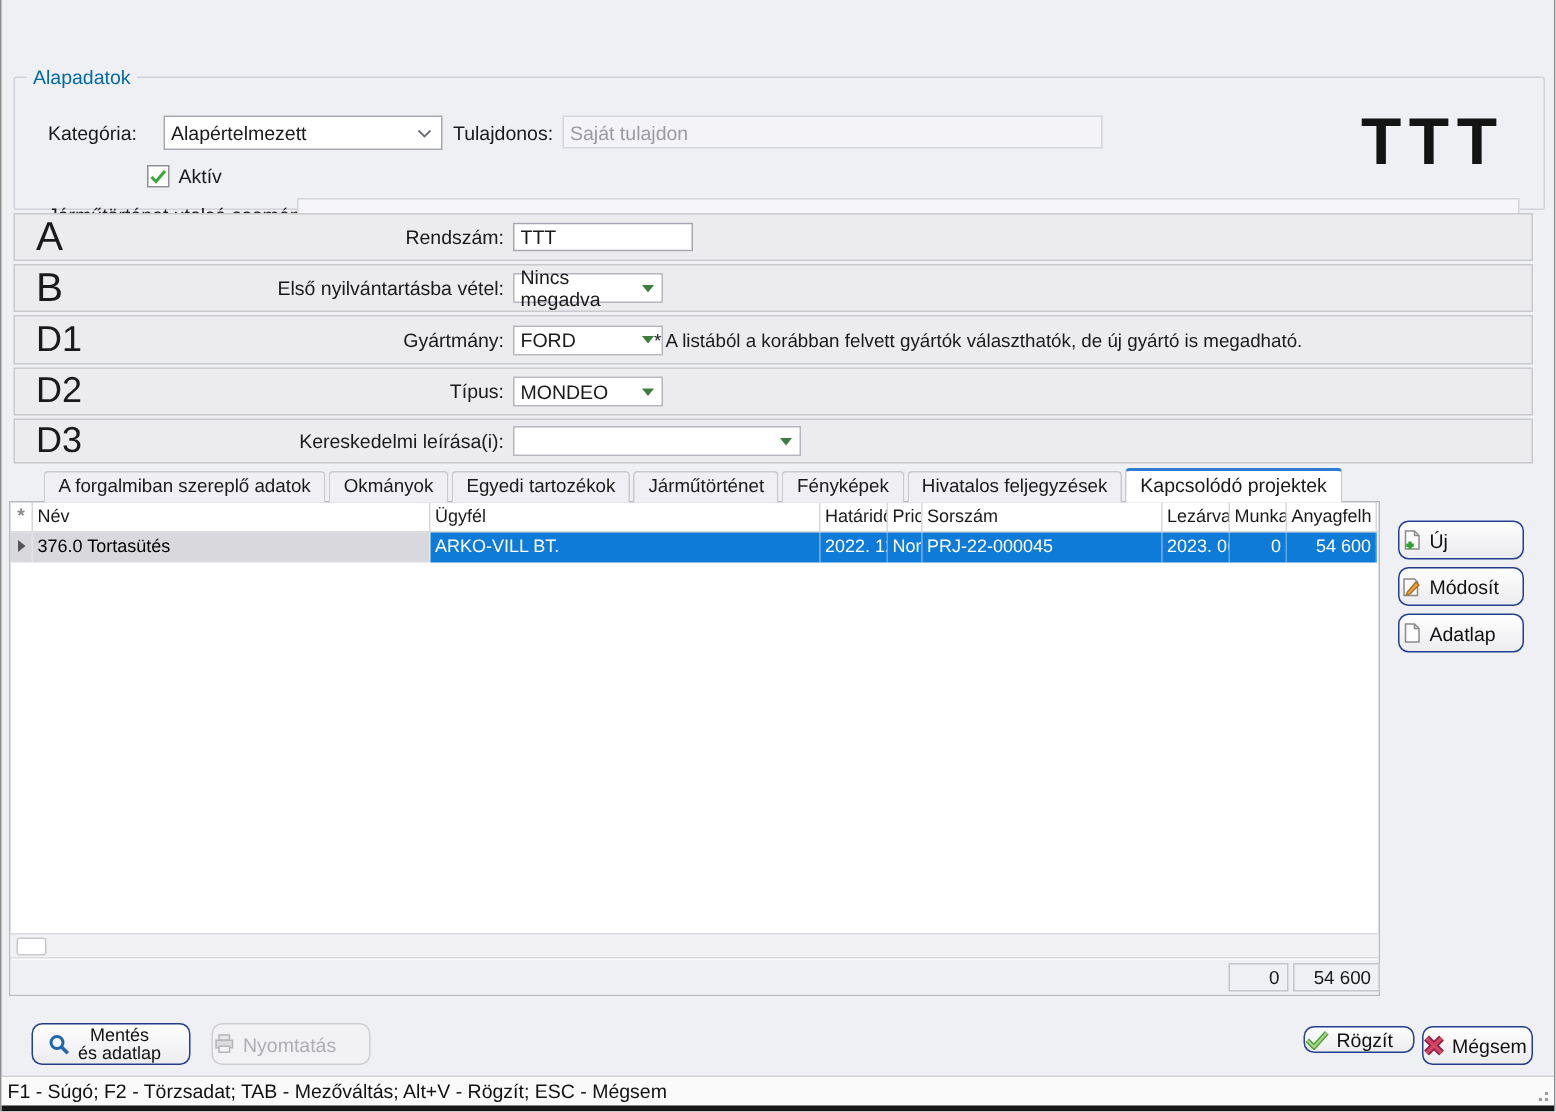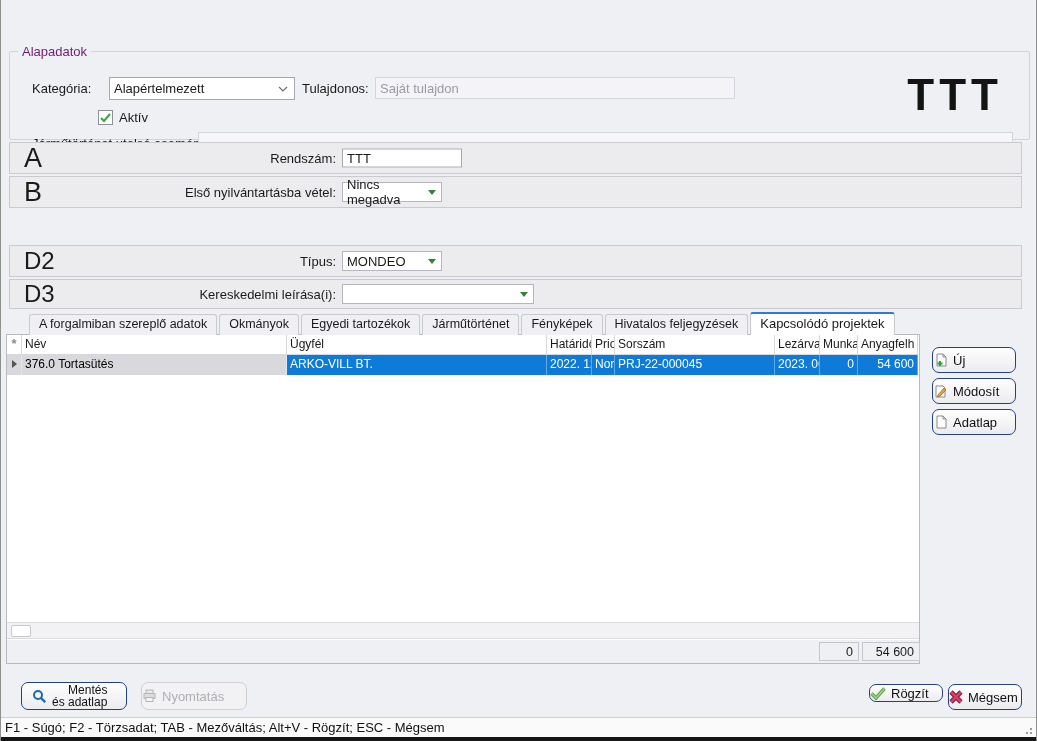--- a/index.html
+++ b/index.html
@@ -13,21 +13,21 @@
   
   .titlebar { position:absolute; left:0; top:0; width:100%; height:36px; background:#8a8a8a; display:flex; align-items:center; }
   .titlebar .appicon { margin-left:10px; width:17px; height:17px; }
   .titlebar .title { color:#f5f5f5; font-size:14px; margin-left:8px; }
   .wctrls { margin-left:auto; display:flex; height:100%; }
   .wbtn { width:38px; height:100%; display:flex; align-items:center; justify-content:center; }
   .glyph-min { width:11px; height:1px; background:#d8d8d8; }
   .glyph-max { width:10px; height:10px; border:1px solid #d8d8d8; }
   
   fieldset.group { position:absolute; left:8px; top:44px; width:1021px; height:96px; border:1px solid #d2d2d8; border-radius:2px; }
-  fieldset.group legend { margin-left:8px; padding:0 4px; font-size:13px; color:#701a75; }
+  fieldset.group legend { margin-left:8px; padding:0 4px; font-size:13px; color:#0369a1; }
   .lbl { color:#1a1a1a; }
   .field-row1 { position:absolute; left:0; top:18px; width:100%; height:24px; }
   .kategoria-label { position:absolute; left:22px; top:4px; }
   .combo { position:absolute; background:#fff; border:1px solid #a8a8b2; display:flex; align-items:center; padding-left:4px; font-size:13px; }
   .combo .chev { margin-left:auto; margin-right:6px; }
   .combo .greenarrow { margin-left:auto; margin-right:5px; width:0; height:0; border-left:4px solid transparent; border-right:4px solid transparent; border-top:5px solid #3c7e3c; }
   .kategoria-combo { left:99px; top:0; width:186px; height:23px; }
   .tulajdonos-label { position:absolute; left:292px; top:4px; }
   .inputbox { position:absolute; border:1px solid #d4d4da; background:#f4f4f8; font-family:"Liberation Sans",sans-serif; font-size:13px; padding:0 4px; color:#1a1a1a; }
   .tulajdonos-input { left:365px; top:0; width:360px; height:22px; color:#9a9aa2; }
@@ -80,21 +80,21 @@
   .sumbox { position:absolute; top:2px; height:19px; border:1px solid #c6c6cc; font-size:12.5px; text-align:right; padding:2px 5px 0 0; }
   .sum-mun { left:812px; width:40px; }
   .sum-any { left:855px; width:58px; }
   
   .btn { position:absolute; display:flex; align-items:center; justify-content:flex-start; gap:5px; background:linear-gradient(#fefefe,#ececef); border:1px solid #23408f; border-radius:7px; font-size:13px; color:#111; }
   .btn.disabled { border-color:#cfcfd4; background:#f2f2f4; color:#aeaeb4; }
   .side-new { left:931px; top:347px; width:84px; height:26px; }
   .side-edit { left:931px; top:378px; width:84px; height:26px; }
   .side-sheet { left:931px; top:409px; width:84px; height:26px; }
   .btn-save { left:20px; top:682px; width:106px; height:28px; justify-content:flex-start; padding-left:10px; }
-  .btn-save .twoline { line-height:12px; font-size:12px; text-align:right; }
+  .btn-save .twoline { line-height:12px; font-size:12px; text-align:center; }
   .btn-print { left:140px; top:682px; width:106px; height:28px; }
   .btn-commit { left:868px; top:684px; width:74px; height:18px; }
   .btn-cancel { left:947px; top:684px; width:74px; height:26px; }
   
   .statusbar { position:absolute; left:0; top:717px; width:100%; height:20px; background:#fafafb; border-top:1px solid #cfcfd4; display:flex; align-items:center; padding-left:4px; font-size:13px; color:#111; }
   .grip { position:absolute; right:4px; bottom:3px; width:10px; height:10px; }
   .grip i { position:absolute; width:2px; height:2px; background:#9a9aa0; }
   .grip i:nth-child(1){ right:0; bottom:0; } .grip i:nth-child(2){ right:0; bottom:4px; } .grip i:nth-child(3){ right:4px; bottom:0; }
   .bottombar { position:absolute; left:0; top:737px; width:100%; height:4px; background:#161616; }
   svg { display:block; }
@@ -141,20 +141,29 @@
 
   <div class="strip strip-b">
     <span class="code codeAB">B</span>
     <span class="slabel">Első nyilvántartásba vétel:</span>
     <div class="combo scombo">
       <span>Nincs megadva</span>
       <span class="greenarrow"></span>
     </div>
   </div>
 
+  <div class="strip strip-d1">
+    <span class="code codeD">D1</span>
+    <span class="slabel">Gyártmány:</span>
+    <div class="combo scombo">
+      <span>FORD</span>
+      <span class="greenarrow"></span>
+    </div>
+    <span class="d1-note">* A listából a korábban felvett gyártók választhatók, de új gyártó is megadható.</span>
+  </div>
 
   <div class="strip strip-d2">
     <span class="code codeD">D2</span>
     <span class="slabel">Típus:</span>
     <div class="combo scombo">
       <span>MONDEO</span>
       <span class="greenarrow"></span>
     </div>
   </div>
 

